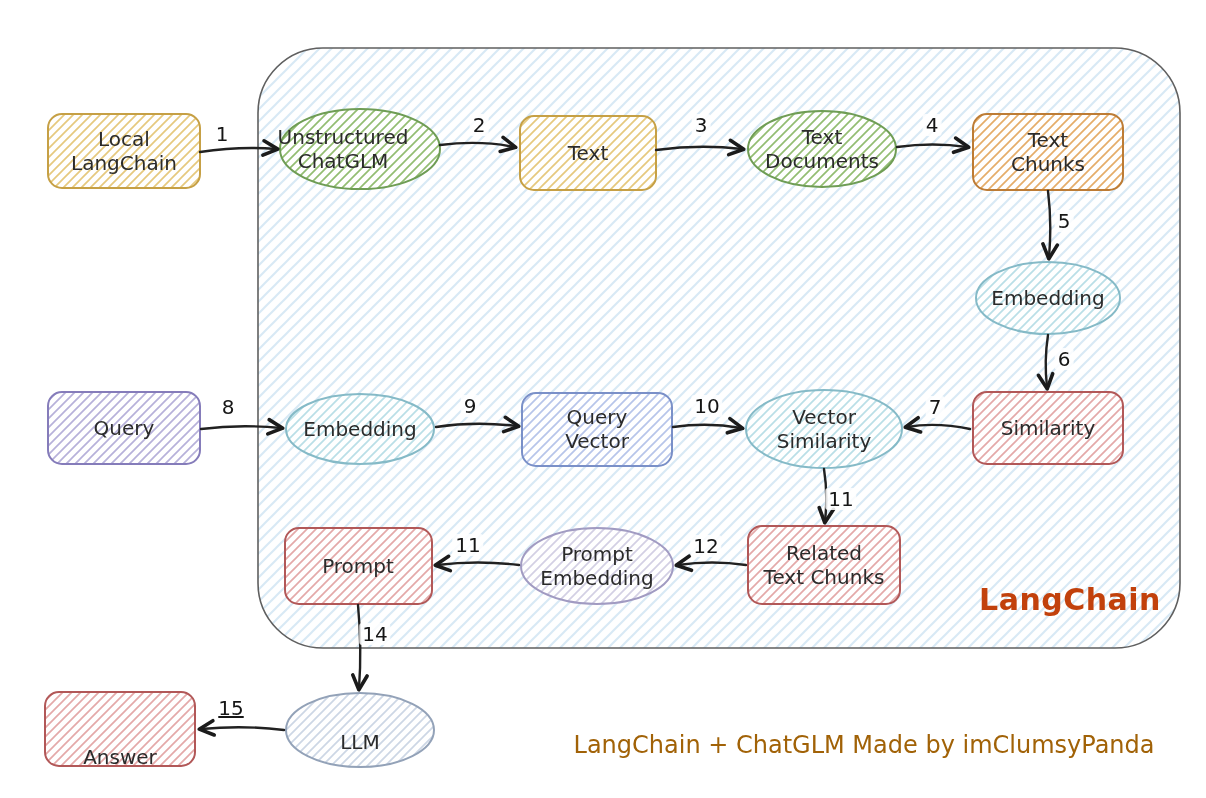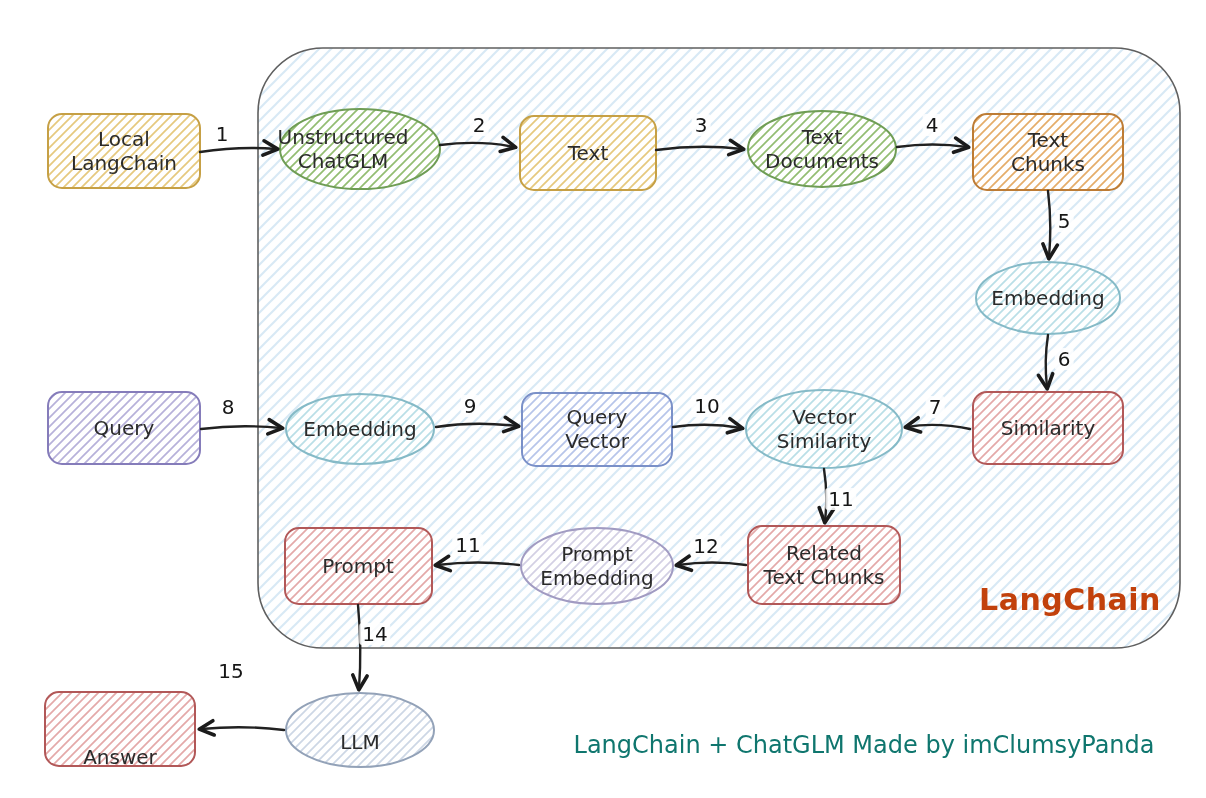--- a/index.html
+++ b/index.html
@@ -39,21 +39,21 @@
     font-size: 30px;
     font-weight: bold;
     color: #c2410c;
     letter-spacing: 0.5px;
     white-space: nowrap;
   }
   .caption {
     position: absolute;
     transform: translate(-50%, -50%);
     font-size: 24px;
-    color: #0f766e;
+    color: #a16207;
     white-space: nowrap;
   }
   .node { stroke-width: 2; }
   .arrow { fill: none; stroke: #212121; stroke-width: 2.4; stroke-linecap: round; }
 </style>
 </head>
 <body>
 
 <div class="stage">
 
@@ -207,20 +207,20 @@
     <div class="edge-label" style="left:1064px; top:213px;">5</div>
     <div class="edge-label" style="left:1064px; top:351px;">6</div>
     <div class="edge-label" style="left:935px;  top:399px;">7</div>
     <div class="edge-label" style="left:228px;  top:399px;">8</div>
     <div class="edge-label" style="left:470px;  top:398px;">9</div>
     <div class="edge-label" style="left:707px;  top:398px;">10</div>
     <div class="edge-label" style="left:841px;  top:491px;">11</div>
     <div class="edge-label" style="left:706px;  top:538px;">12</div>
     <div class="edge-label" style="left:468px;  top:537px;">11</div>
     <div class="edge-label" style="left:375px;  top:626px;">14</div>
-    <div class="edge-label" style="left:231px;  top:663px;">15</div>
+    <div class="edge-label" style="left:231px;  top:700px;text-decoration:underline;">15</div>
 
     <div class="container-label" style="left:1070px; top:591px;">LangChain</div>
 
     <div class="caption" style="left:864px; top:737px;">LangChain + ChatGLM Made by imClumsyPanda</div>
   </div>
 
 </div>
 
 </body></html>

